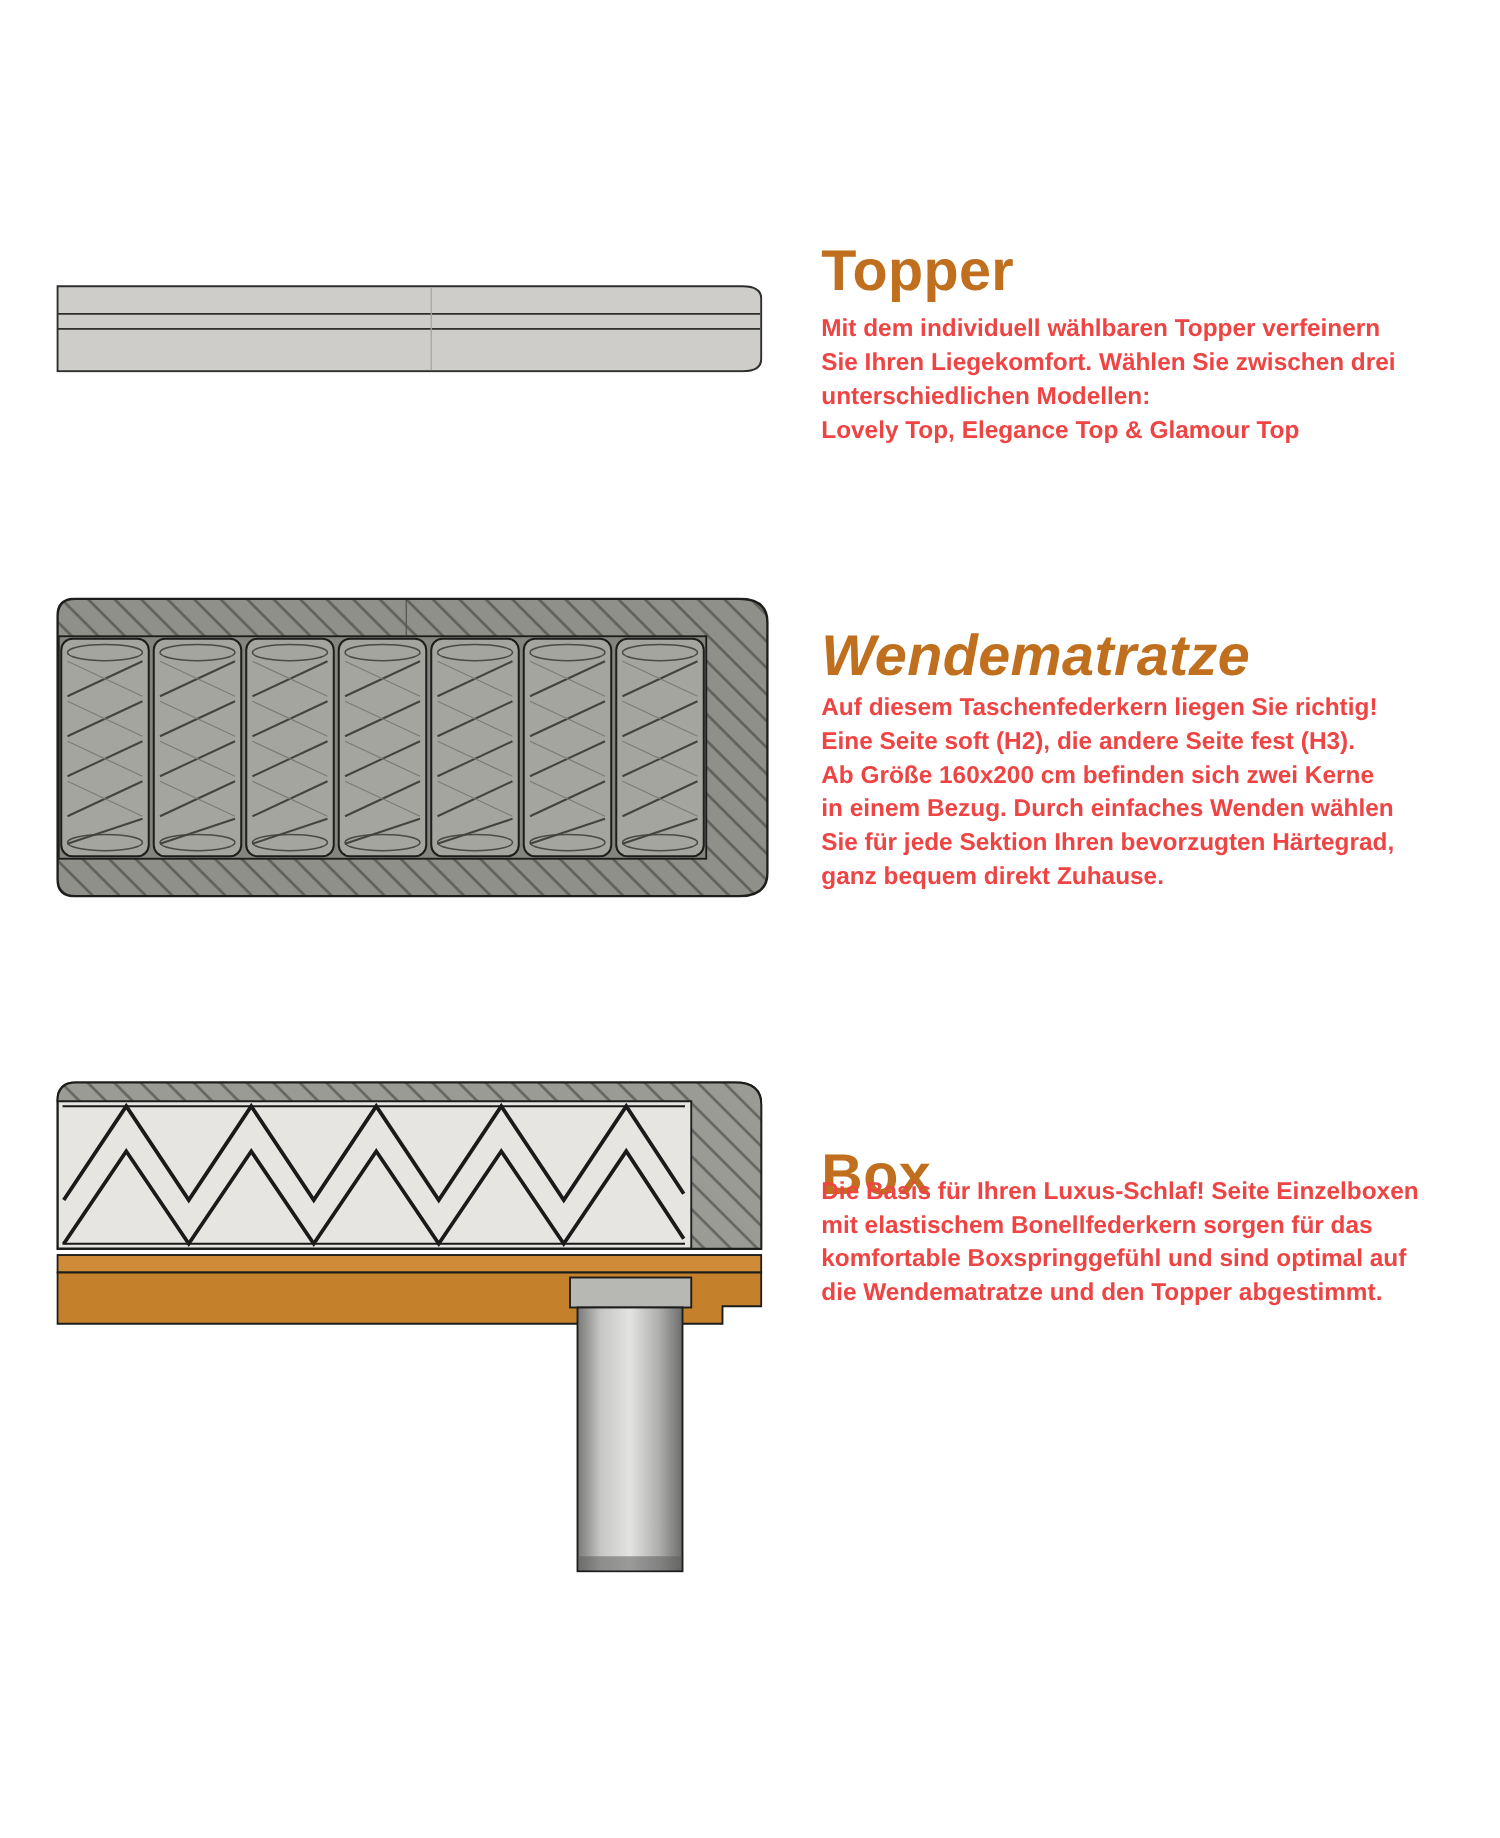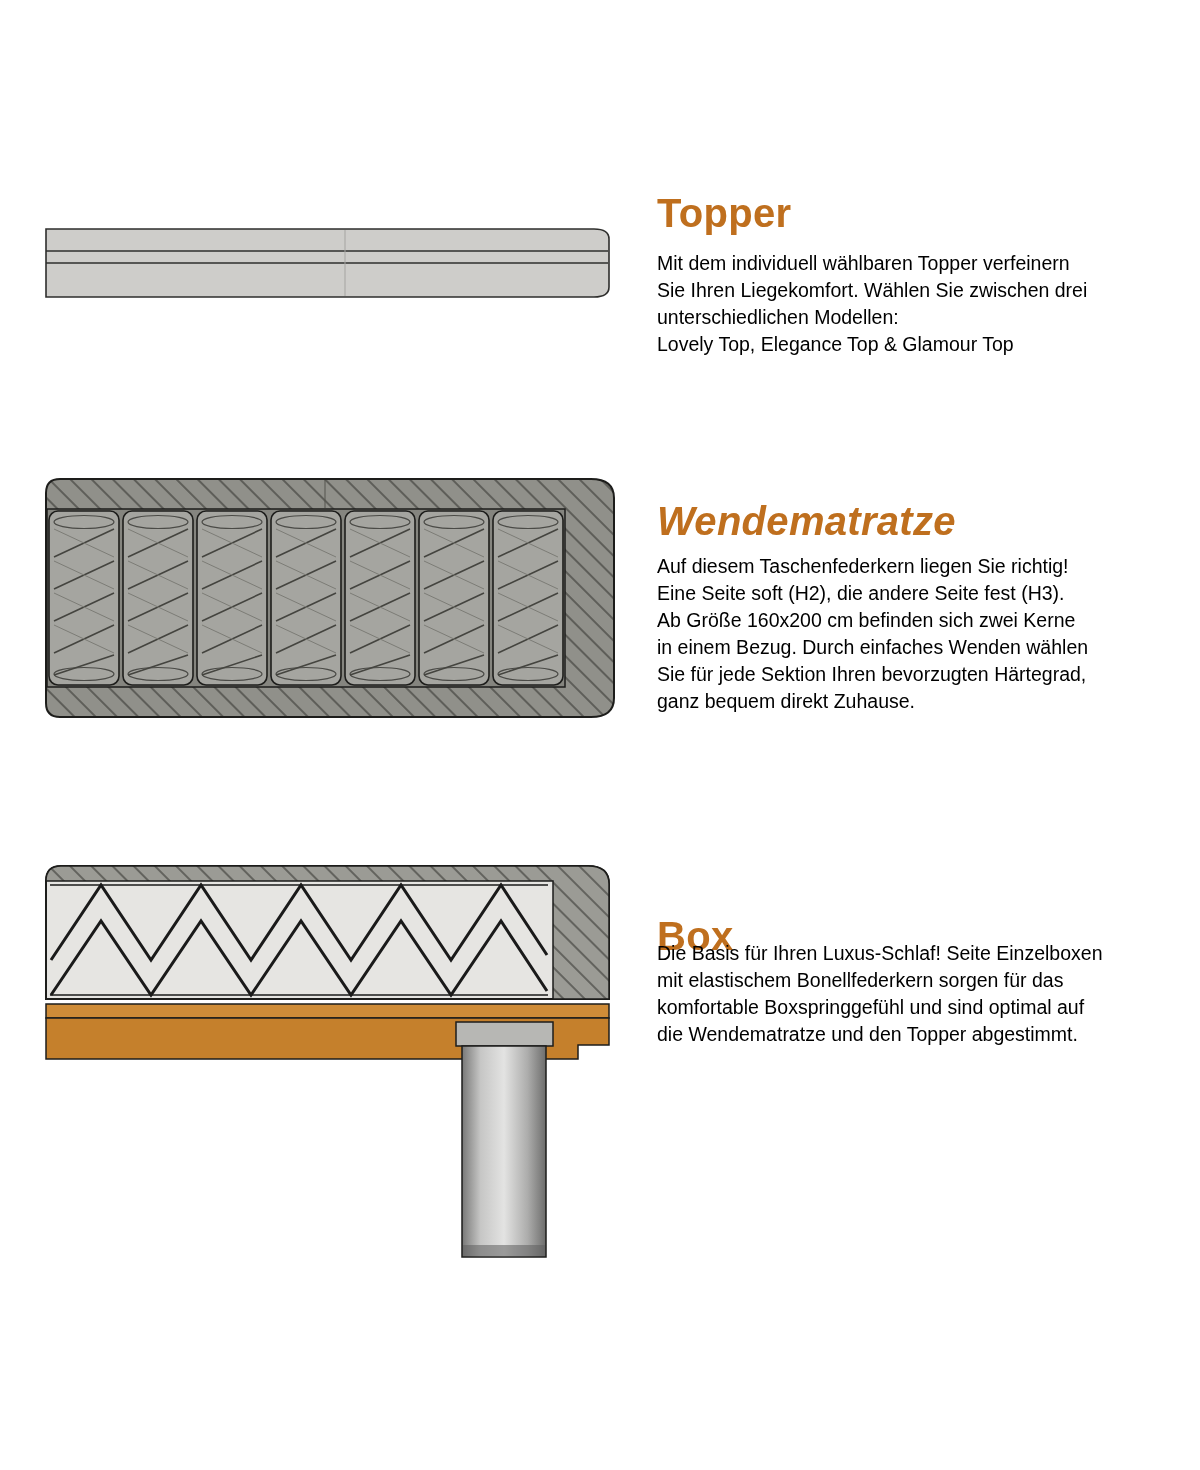--- a/index.html
+++ b/index.html
@@ -1,30 +1,30 @@
 <!DOCTYPE html>
 <html><head>
 <meta charset="utf-8">
 <style>
   * { margin:0; padding:0; box-sizing:border-box; }
   html,body { background:#ffffff; }
   body { font-family:"Liberation Sans", sans-serif; }
   .page { position:relative; width:1200px; height:1470px; background:#ffffff; overflow:hidden; }
   .abs { position:absolute; }
   .section-title {
-    font-size:40px;
+    font-size:46px;
     font-weight:800;
     color:#bf6f1e;
     letter-spacing:0.3px;
     line-height:1.05;
   }
   .section-desc {
     font-size:19.5px;
-    font-weight:400;
-    color:#000000;
+    font-weight:700;
+    color:#ef4444;
     line-height:27px;
     white-space:pre-line;
     width:520px;
   }
   svg { display:block; }
 </style>
 </head>
 <body>
 
 <div class="page">

